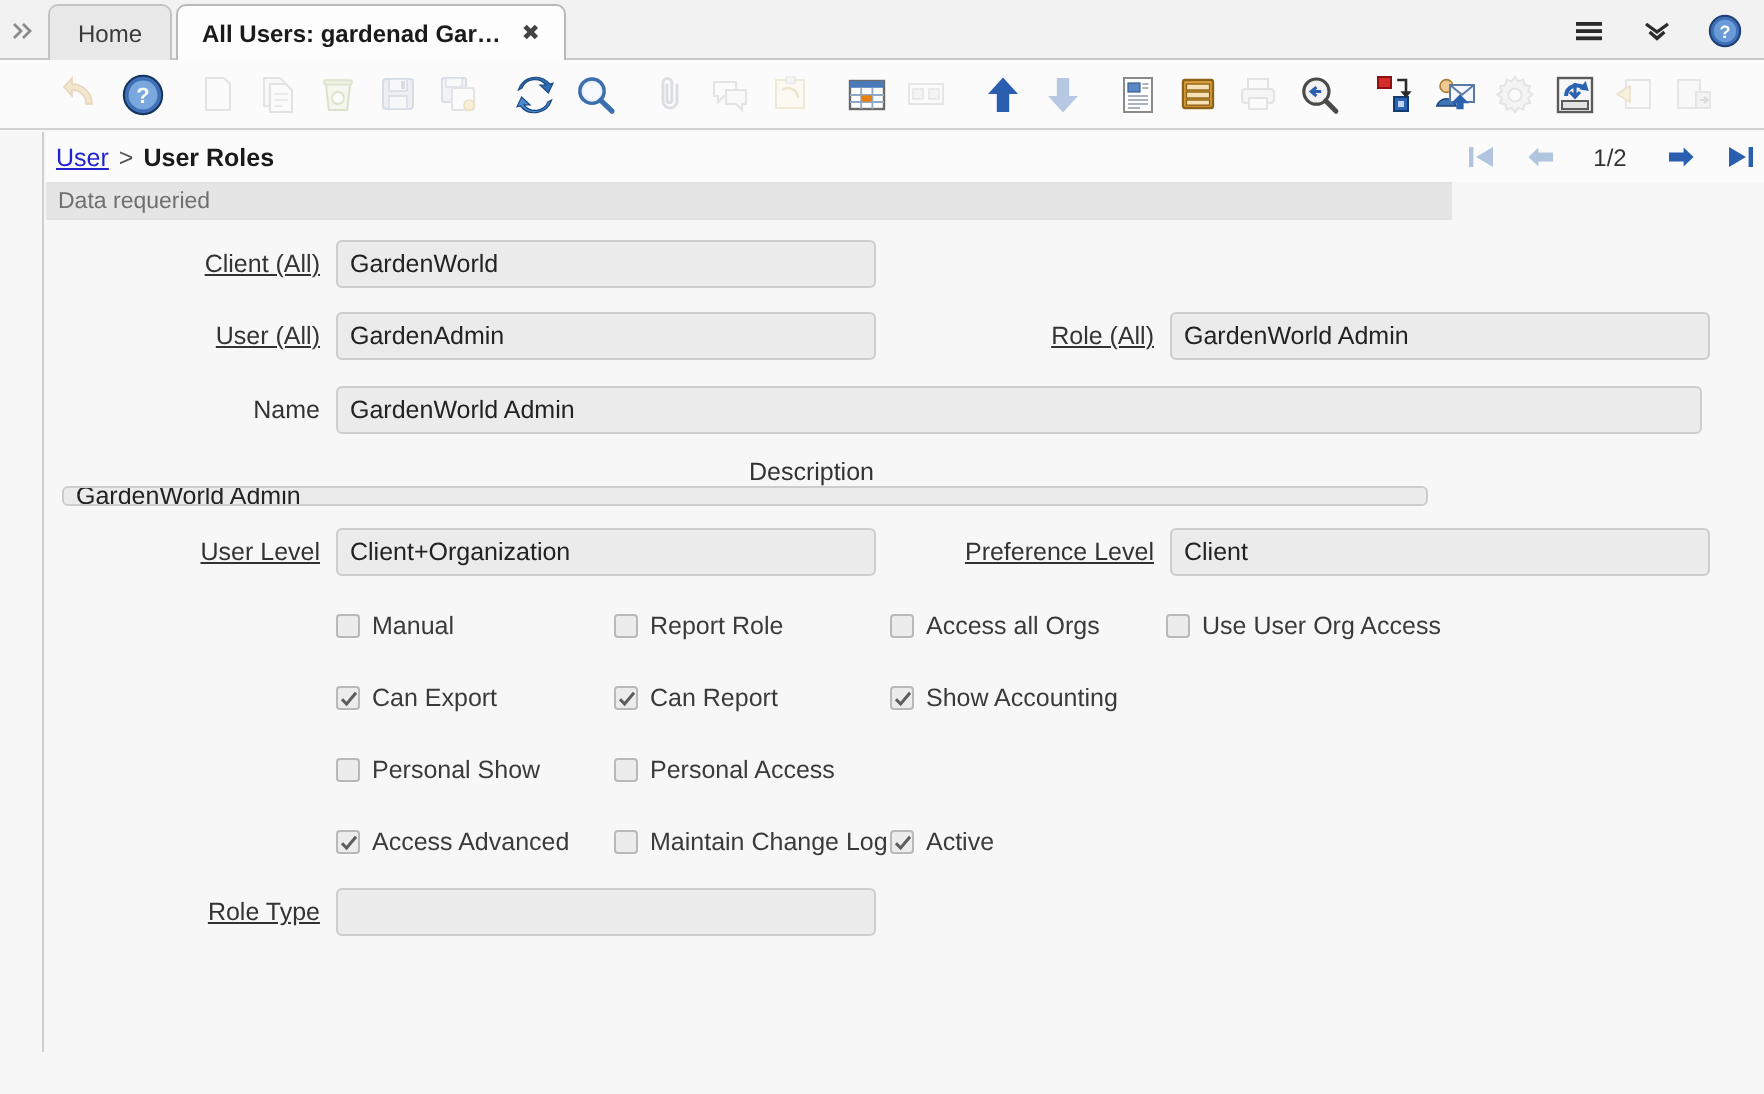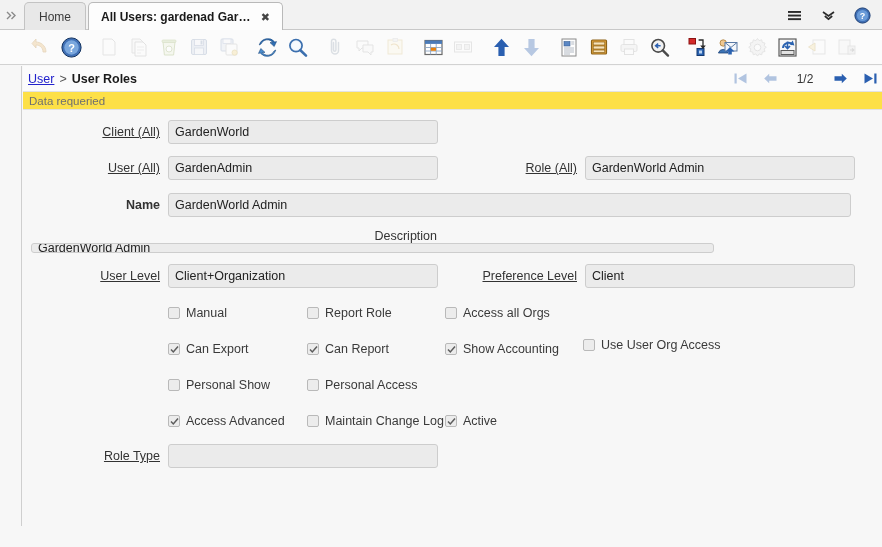--- a/index.html
+++ b/index.html
@@ -50,22 +50,22 @@
   .crumb{padding-left:5px;font-size:12.5px;display:flex;align-items:center;gap:5px;}
   .crumb a{color:#2222cc;text-decoration:underline;cursor:pointer;}
   .crumb .sep{color:#555;}
   .crumb .cur{color:#1a1a1a;font-weight:bold;}
   .navbar{position:absolute;right:4px;top:66px;height:25px;display:flex;align-items:center;gap:14px;}
   .navbar .nbtn{width:16px;height:16px;display:flex;align-items:center;justify-content:center;cursor:pointer;}
   .navbar .nbtn.dis{opacity:.35;cursor:default;}
   .navbar .pg{font-size:12px;color:#333;min-width:26px;text-align:center;}
 
   
-  .statusbar{position:absolute;left:23px;top:91px;width:859px;height:19px;
-    background:#fde047;border-top:1px solid #e2e2e2;border-bottom:1px solid #e2e2e2;
+  .statusbar{position:absolute;left:23px;top:91px;width:703px;height:19px;
+    background:#e5e5e5;border-top:1px solid #e2e2e2;border-bottom:1px solid #e2e2e2;
     box-sizing:border-box;display:flex;align-items:center;}
   .statusbar .txt{padding-left:6px;color:#6f6f6f;font-size:11.5px;}
 
   
   .form{position:absolute;left:23px;top:112px;width:859px;height:414px;background:#f7f7f7;}
   .row{position:absolute;height:24px;display:flex;align-items:center;}
   .lbl{font-size:12.5px;color:#333;text-align:right;white-space:nowrap;}
   .lbl.link{text-decoration:underline;cursor:pointer;}
   .fld{box-sizing:border-box;height:24px;background:#ebebeb;border:1px solid #cdcdcd;
     border-radius:3px;display:flex;align-items:center;padding:0 6px;
@@ -397,21 +397,21 @@
     <div class="row" style="left:0;top:44px;">
       <div class="lbl link" style="width:137px;">User (All)</div>
       <div class="fld" style="margin-left:8px;width:270px;">GardenAdmin</div>
     </div>
     <div class="row" style="left:413px;top:44px;">
       <div class="lbl link" style="width:141px;">Role (All)</div>
       <div class="fld" style="margin-left:8px;width:270px;">GardenWorld Admin</div>
     </div>
 
     <div class="row" style="left:0;top:81px;">
-      <div class="lbl" style="width:137px;font-weight:bold;">Name</div>
+      <div class="lbl" style="width:137px;">Name</div>
       <div class="fld" style="margin-left:8px;width:683px;">GardenWorld Admin</div>
     </div>
 
     <div class="row" style="left:0;top:117px;flex-direction:column;">
       <div class="lbl" style="width:137px;">Description</div>
       <div class="fld" style="margin-left:8px;width:683px;">GardenWorld Admin</div>
     </div>
 
     <div class="row" style="left:0;top:152px;">
       <div class="lbl link" style="width:137px;">User Level</div>
@@ -428,21 +428,21 @@
         <span class="cblbl">Manual</span>
       </div>
       <div class="cb" style="left:139px;">
         <span class="box"></span>
         <span class="cblbl">Report Role</span>
       </div>
       <div class="cb" style="left:277px;">
         <span class="box"></span>
         <span class="cblbl">Access all Orgs</span>
       </div>
-      <div class="cb" style="left:415px;margin-top:32px;">
+      <div class="cb" style="left:415px;">
         <span class="box"></span>
         <span class="cblbl">Use User Org Access</span>
       </div>
     </div>
 
     <div class="cbrow" style="left:145px;top:227px;width:700px;">
       <div class="cb" style="left:0;">
         <span class="box">
           <svg class="tick" viewBox="0 0 9 9">
             <path d="M1 4.6 L3.3 7 L8 1.4" fill="none" stroke="#5d5d5d" stroke-width="1.5"></path>

